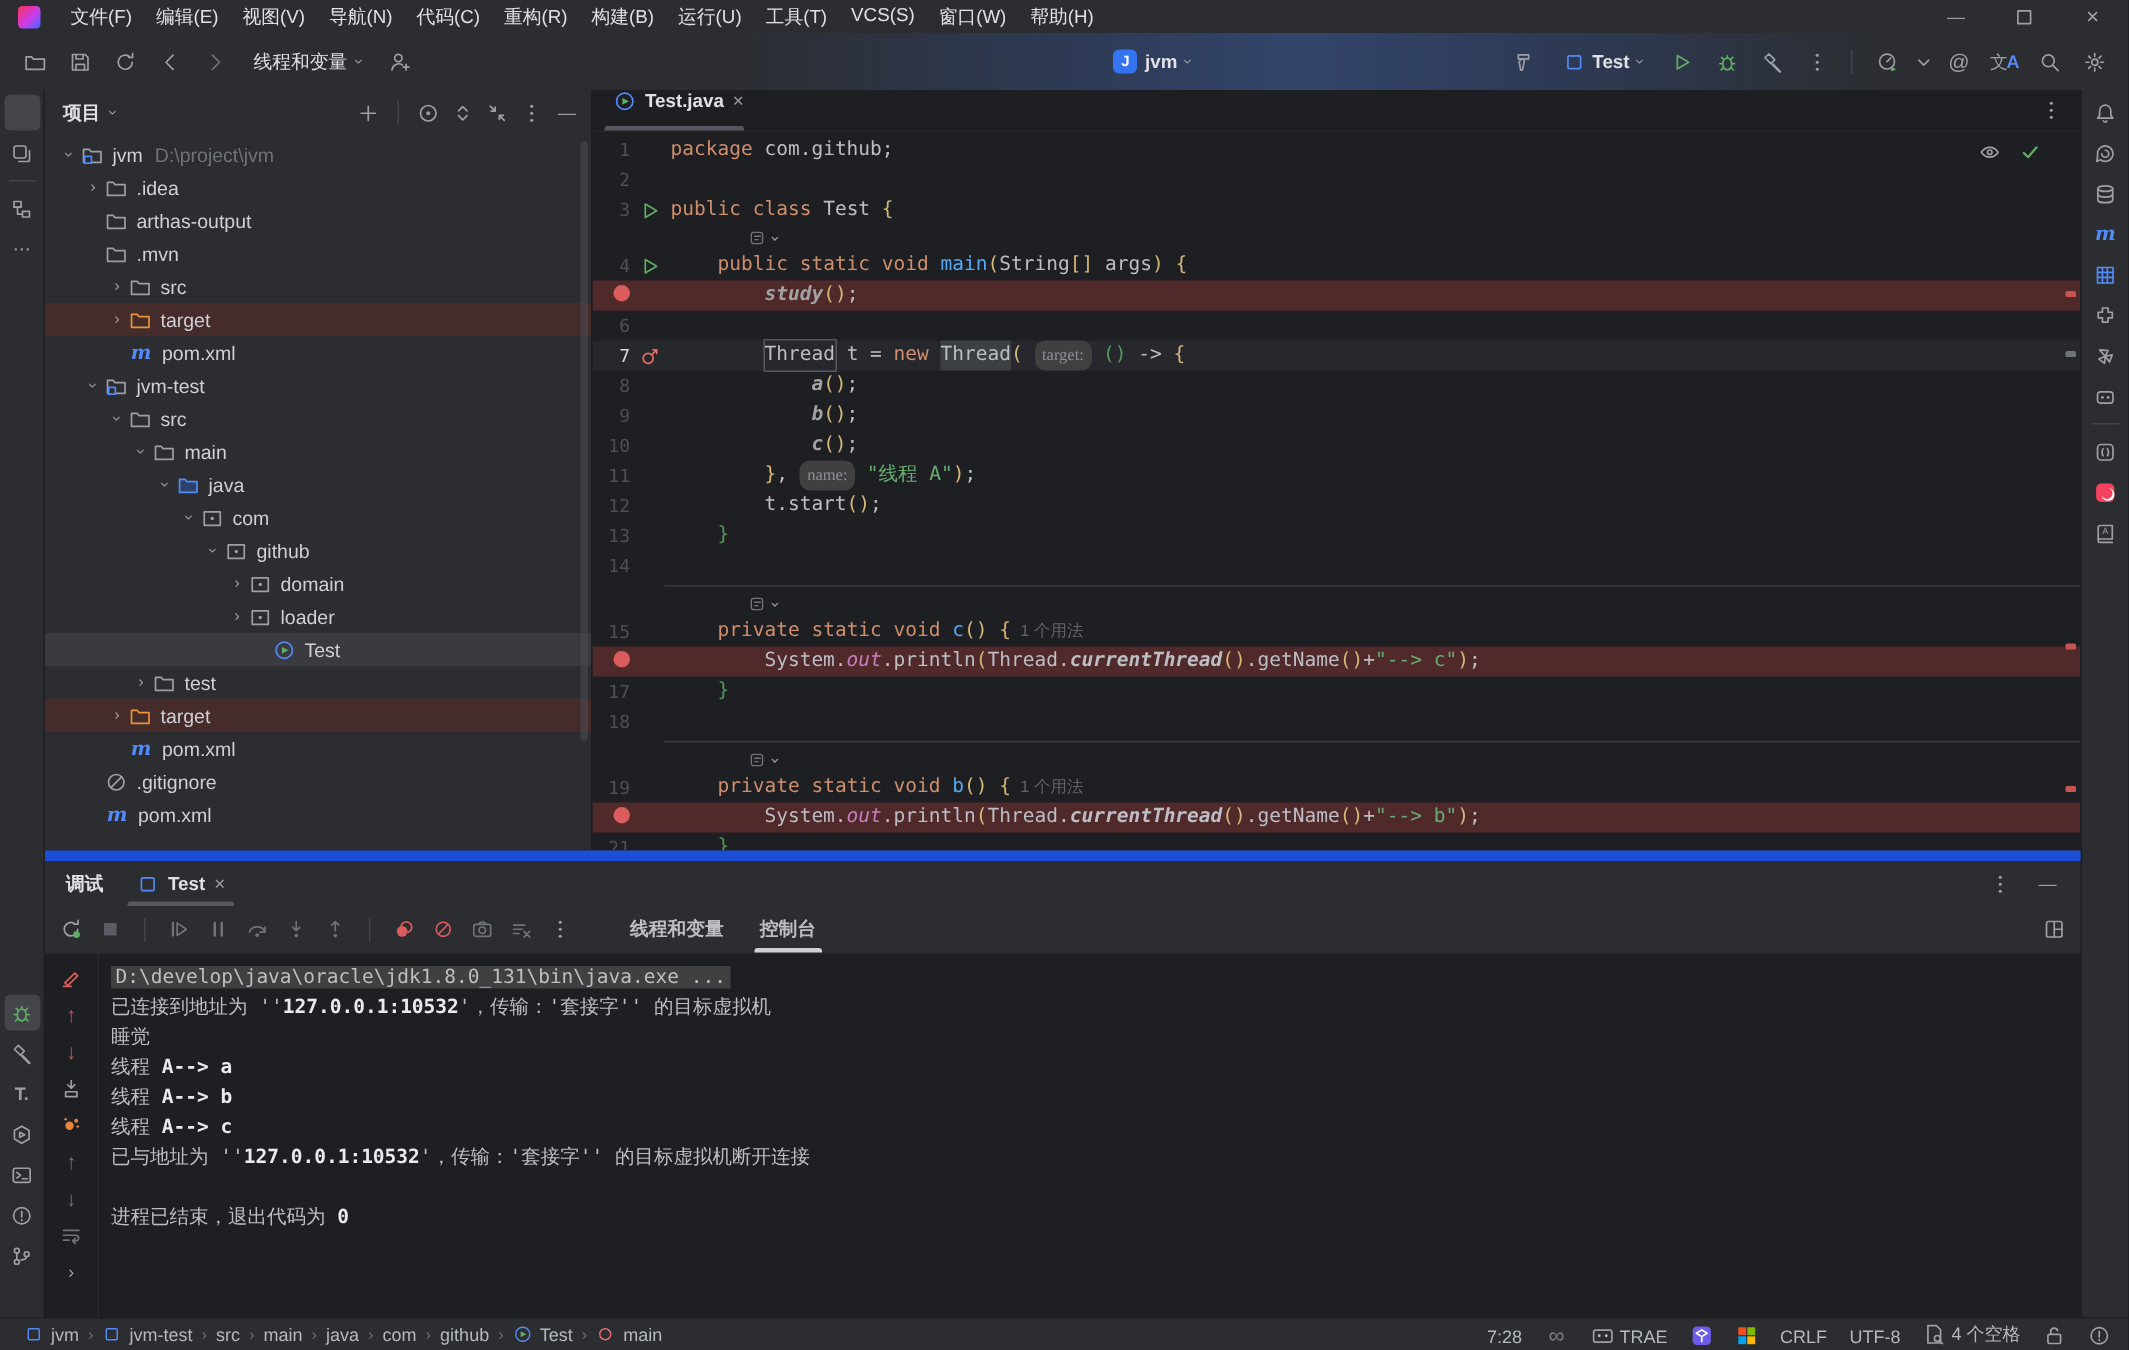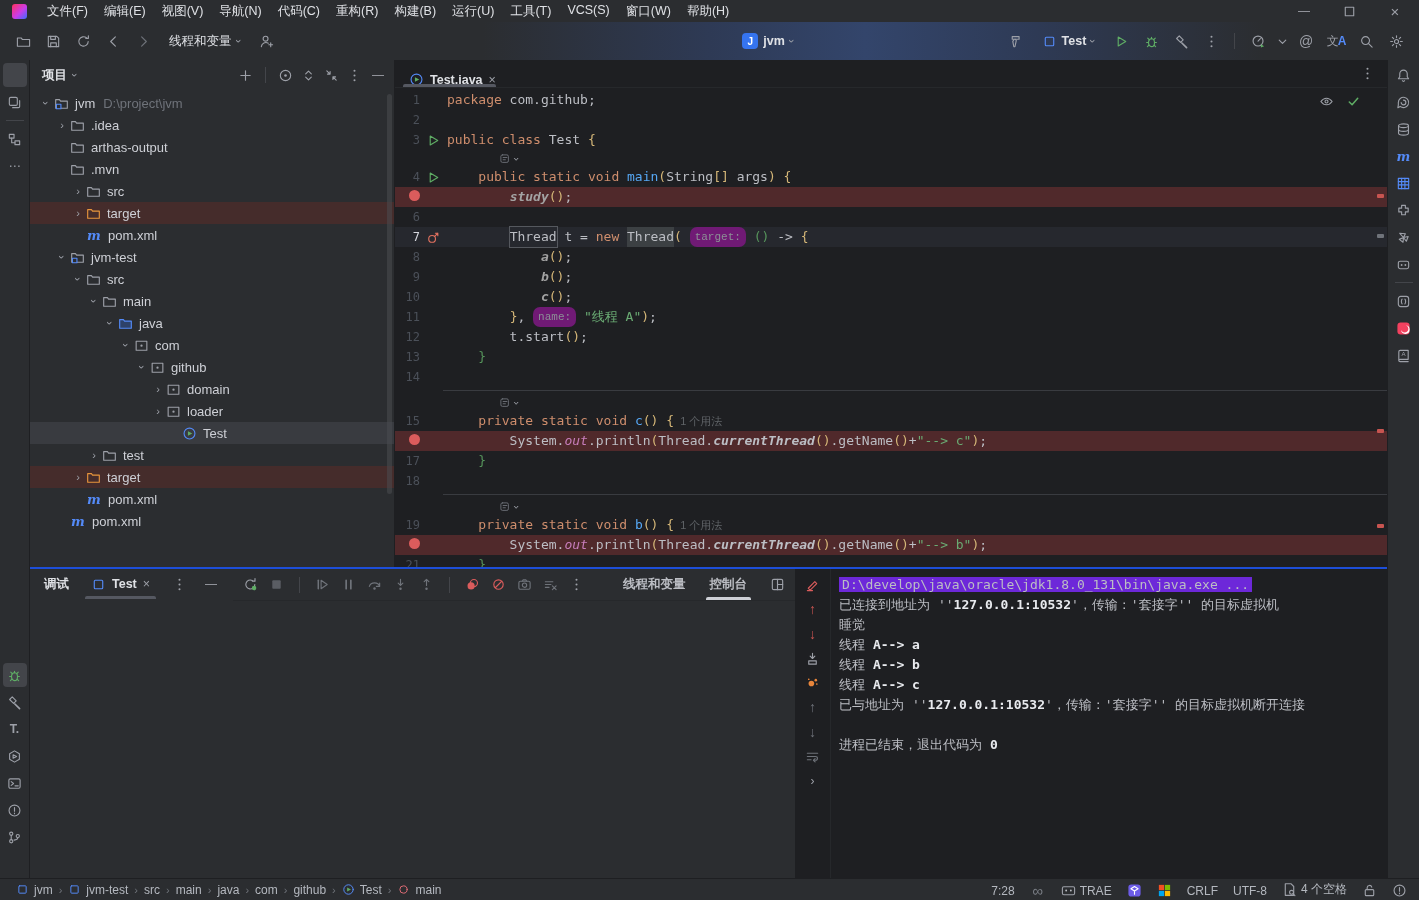--- a/index.html
+++ b/index.html
@@ -45,21 +45,21 @@
 .trow{display:flex;align-items:center;height:22px;font-size:13px;color:#CED0D6;white-space:nowrap}
 .trow.sel{background:#393B40}
 .trow.exc{background:#452C2B}
 .tch{width:16px;flex:none;text-align:center;color:#9DA0A8;font-size:11px}
 .tlabel{margin-left:6px}
 .textra{margin-left:8px;color:#6F737A}
 #tree-scroll{position:absolute;right:2px;top:34px;width:5px;height:400px;background:#4A4D50;border-radius:3px;opacity:.55}
 
 #editor{position:absolute;top:60px;left:395px;right:32px;height:507px;background:#1E1F22;overflow:hidden}
 #edtabs{height:28px;display:flex;align-items:center;border-bottom:1px solid #26282B;padding:0 4px}
-.tab{display:flex;gap:6px;padding:0 10px;height:100%;align-items:flex-end;position:relative;color:#DFE1E5;font-weight:bold;font-size:12.5px}
+.tab{display:flex;gap:6px;padding:0 10px;height:100%;align-items:flex-start;position:relative;color:#DFE1E5;font-weight:bold;font-size:12.5px}
 .tab:after{content:"";position:absolute;left:4px;right:10px;bottom:0;height:3px;background:#555861;border-radius:2px 2px 0 0}
 .tab .x{color:#9DA0A8;font-weight:normal}
 #edtabs .tab-kebab{margin-left:auto;padding-right:8px}
 #code{position:relative;font-family:"DejaVu Sans Mono",monospace;font-size:13px;line-height:20px;white-space:pre;padding-top:2px}
 .crow{display:flex;height:20px;align-items:center}
 .gnum{width:28px;text-align:right;color:#4B5059;font-size:12px;flex:none;padding-right:3px;font-family:"DejaVu Sans Mono",monospace}
 .gic{width:20px;height:20px;flex:none;display:flex;justify-content:center;align-items:center}
 .ctext{flex:1;padding-left:4px;height:20px;display:flex;align-items:center}
 .l-bp{background:#50292B}
 .l-cur{background:#26282E}
@@ -67,45 +67,45 @@
 .bp-dot{width:11px;height:11px;border-radius:50%;background:#DB5C5C;display:inline-block}
 .inlay{height:17px;display:flex;align-items:center;padding-left:104px;gap:2px}
 .inlay svg.i{width:12px;height:12px}
 .sep{height:7px;position:relative}
 .sep:after{content:"";position:absolute;left:48px;right:0;top:3px;height:1px;background:#393B40}
 .tk-k{color:#CF8E6D}.tk-t{color:#BCBEC4}.tk-d{color:#56A8F5}
 .tk-c{color:#a3a3a3;font-style:italic;font-weight:bold}
 .tk-ci{color:#BCBEC4;font-style:italic;font-weight:bold}
 .tk-f{color:#C77DBB;font-style:italic}
 .tk-s{color:#6AAB73}.tk-y{color:#D5B778}.tk-g{color:#57965C}
-.tk-h{background:#701a75;color:#8C9096;border-radius:7px;padding:0 5px;font-size:11px;font-family:Liberation Mono, monospace}
+.tk-h{background:#404040;color:#8C9096;border-radius:7px;padding:0 5px;font-size:11px;font-family:Liberation Serif, serif}
 .tk-u{color:#5F6367;font-size:11px;font-family:"Liberation Sans",sans-serif}
 .tk-box{outline:1px solid #55585E}
 .tk-hl{background:#3C4043}
 #ed-widgets{position:absolute;top:34px;right:26px;display:flex;gap:12px;align-items:center}
 .mark{position:absolute;right:3px;width:7px;height:4px;border-radius:1px}
 
 #stripe-right{position:absolute;top:60px;right:0;width:32px;bottom:22px;background:#2B2D30;border-left:1px solid #1E1F22}
 
-#debug{position:absolute;top:567px;left:30px;right:32px;bottom:22px;background:#2B2D30;border-top:2px solid #1d4ed8;display:flex;flex-direction:row}
+#debug{position:absolute;top:567px;left:30px;right:32px;bottom:22px;background:#2B2D30;border-top:7px solid #1d4ed8;display:flex;flex-direction:column}
 .dhdr{height:30px;display:flex;align-items:center;padding:0 14px;gap:16px;flex:none}
 .dtitle{font-weight:bold;color:#DFE1E5;font-size:12.5px}
 .dtab{display:flex;align-items:center;gap:6px;position:relative;height:100%;padding:0 6px;color:#DFE1E5;font-weight:bold;font-size:12.5px}
 .dtab:after{content:"";position:absolute;left:0;right:0;bottom:0;height:3px;background:#555861;border-radius:2px 2px 0 0}
 .dhdr-right{margin-left:auto;display:flex;gap:16px;align-items:center}
 .dtools{height:32px;display:flex;align-items:center;padding:0 10px;gap:11px;flex:none;border-bottom:1px solid #26282B}
 .vtabs{display:flex;margin-left:16px;height:100%}
 .vtab{padding:0 12px;height:100%;display:flex;align-items:center;color:#BCBEC4;position:relative;font-size:12.5px;font-weight:bold}
 .vtab.active:after{content:"";position:absolute;left:8px;right:8px;bottom:0;height:3px;background:#CED0D6;border-radius:2px 2px 0 0}
 .dtools-right{margin-left:auto}
 .dbody{flex:1;display:flex;background:#1E1F22;overflow:hidden}
 .ctools{width:36px;display:flex;flex-direction:column;align-items:center;padding-top:8px;gap:9px;border-right:1px solid #26282B;flex:none}
 #console{flex:1;font-family:"DejaVu Sans Mono",monospace;font-size:13px;line-height:20px;padding:6px 0 0 8px;white-space:pre;color:#BCBEC4}
 .cline .b{font-weight:bold;color:#E8EAEE}
-.cline.cmd .wrap{background:#6d28d9;padding:0 3px}
+.cline.cmd .wrap{background:#404040;padding:0 3px}
 
 #statusbar{position:absolute;left:0;right:0;bottom:0;height:22px;background:#2B2D30;border-top:1px solid #1E1F22;display:flex;align-items:center;padding:0 12px 0 16px;font-size:12px;color:#B4B8BF}
 .bc-item{display:flex;align-items:center;gap:5px}
 .bc-item .ic svg.i{width:13px;height:13px}
 .bc-sep{color:#6F737A;margin:0 6px;font-size:11px}
 #status-right{margin-left:auto;display:flex;align-items:flex-end;gap:15px}
 .sw{display:flex;align-items:center;gap:4px}
 </style>
 </head>
 <body>
@@ -596,20 +596,30 @@
           </svg>
         </span>
         <span class="tlabel">target</span>
       </div>
       <div class="trow" style="padding-left: 40px;">
         <span class="tch"></span>
         <span class="ic">
           <span class="tic mi">m</span>
         </span>
         <span class="tlabel">pom.xml</span>
+      </div>
+      <div class="trow" style="padding-left: 24px;">
+        <span class="tch"></span>
+        <span class="ic">
+          <svg class="i " viewBox="0 0 16 16">
+            <circle cx="8" cy="8" r="5.5"></circle>
+            <path d="M4.2 11.8 11.8 4.2"></path>
+          </svg>
+        </span>
+        <span class="tlabel">.gitignore</span>
       </div>
       <div class="trow" style="padding-left: 24px;">
         <span class="tch"></span>
         <span class="ic">
           <span class="tic mi">m</span>
         </span>
         <span class="tlabel">pom.xml</span>
       </div>
     </div>
   <div id="tree-scroll"></div>

